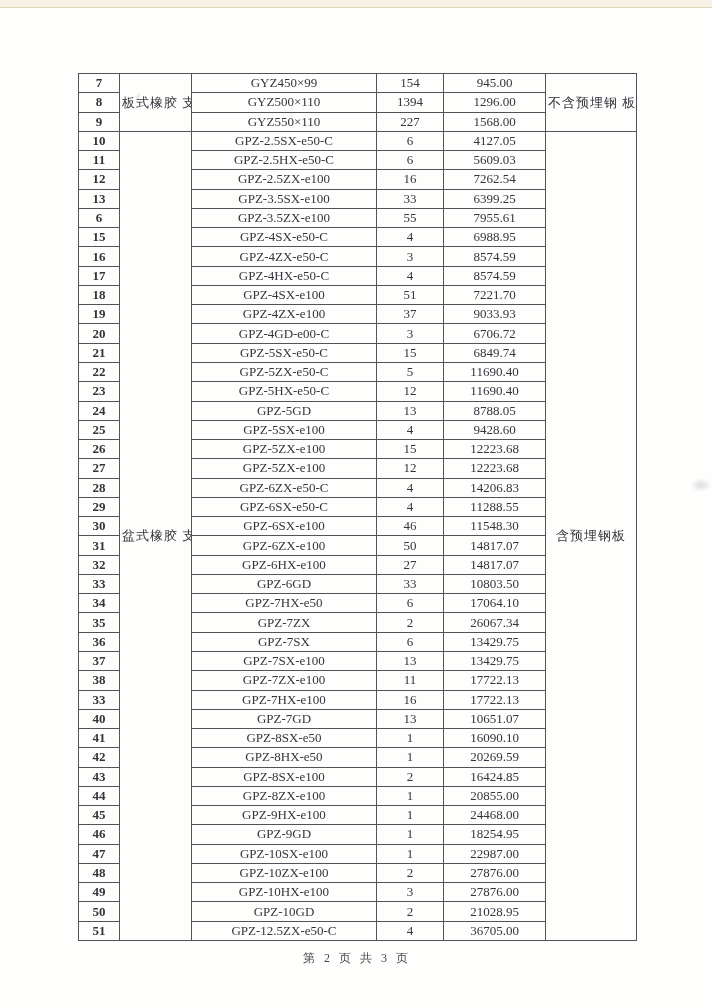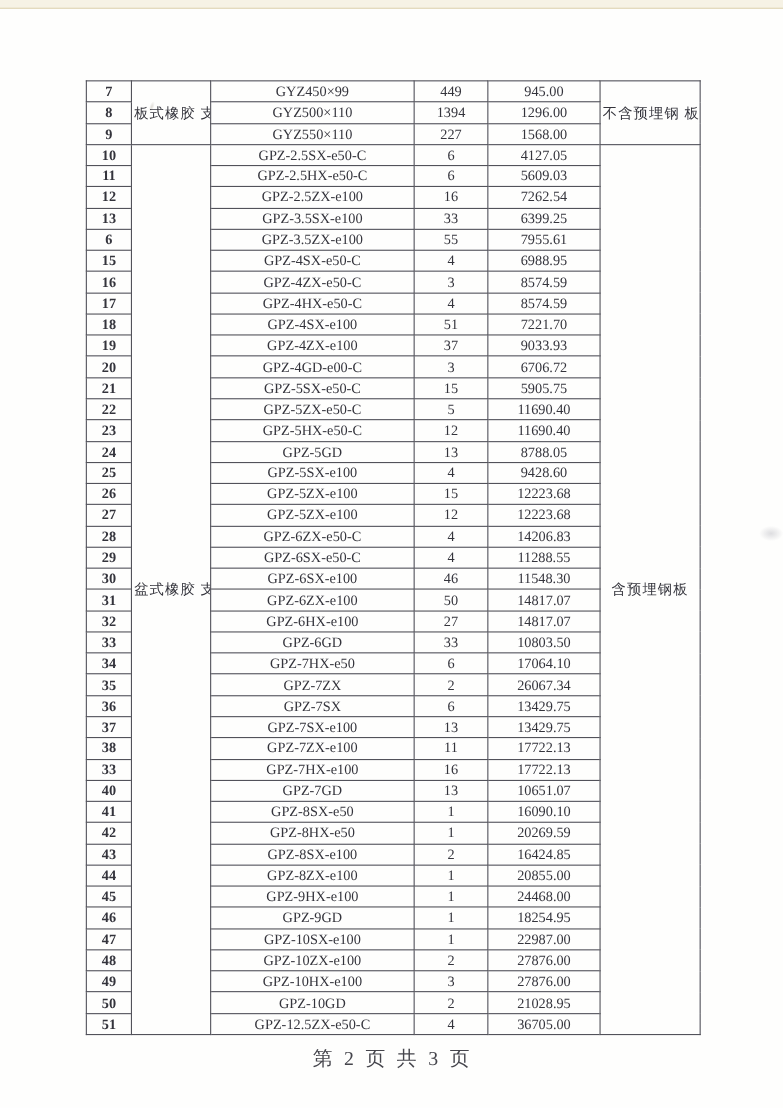--- a/index.html
+++ b/index.html
@@ -62,21 +62,21 @@
     font-size: 14px;
     letter-spacing: 1px;
     line-height: 1.5;
   }
   .footer {
     position: absolute;
     left: 78px;
     top: 950px;
     width: 558px;
     text-align: center;
-    font-size: 18px;
+    font-size: 12px;
     letter-spacing: 3px;
     color: #45454c;
   }
 </style>
 </head>
 <body>
 
 <div class="page">
   <div class="top-strip"></div>
   <div class="speck"></div>
@@ -89,21 +89,21 @@
       <col style="width:67px">
       <col style="width:102px">
       <col style="width:91px">
     </colgroup>
     <tbody>
         <tr>
           <td class="num-cell">7</td>
           <td class="cat-cell" rowspan="3">板式橡胶
 支座</td>
           <td>GYZ450×99</td>
-          <td>449</td>
+          <td>154</td>
           <td>945.00</td>
           <td class="note-cell" rowspan="3">不含预埋钢
 板</td>
         </tr>
         <tr>
           <td class="num-cell">8</td>
           <td>GYZ500×110</td>
           <td>1394</td>
           <td>1296.00</td>
         </tr>
@@ -180,21 +180,21 @@
         <tr>
           <td class="num-cell">20</td>
           <td>GPZ-4GD-e00-C</td>
           <td>3</td>
           <td>6706.72</td>
         </tr>
         <tr>
           <td class="num-cell">21</td>
           <td>GPZ-5SX-e50-C</td>
           <td>15</td>
-          <td>5905.75</td>
+          <td>6849.74</td>
         </tr>
         <tr>
           <td class="num-cell">22</td>
           <td>GPZ-5ZX-e50-C</td>
           <td>5</td>
           <td>11690.40</td>
         </tr>
         <tr>
           <td class="num-cell">23</td>
           <td>GPZ-5HX-e50-C</td>

